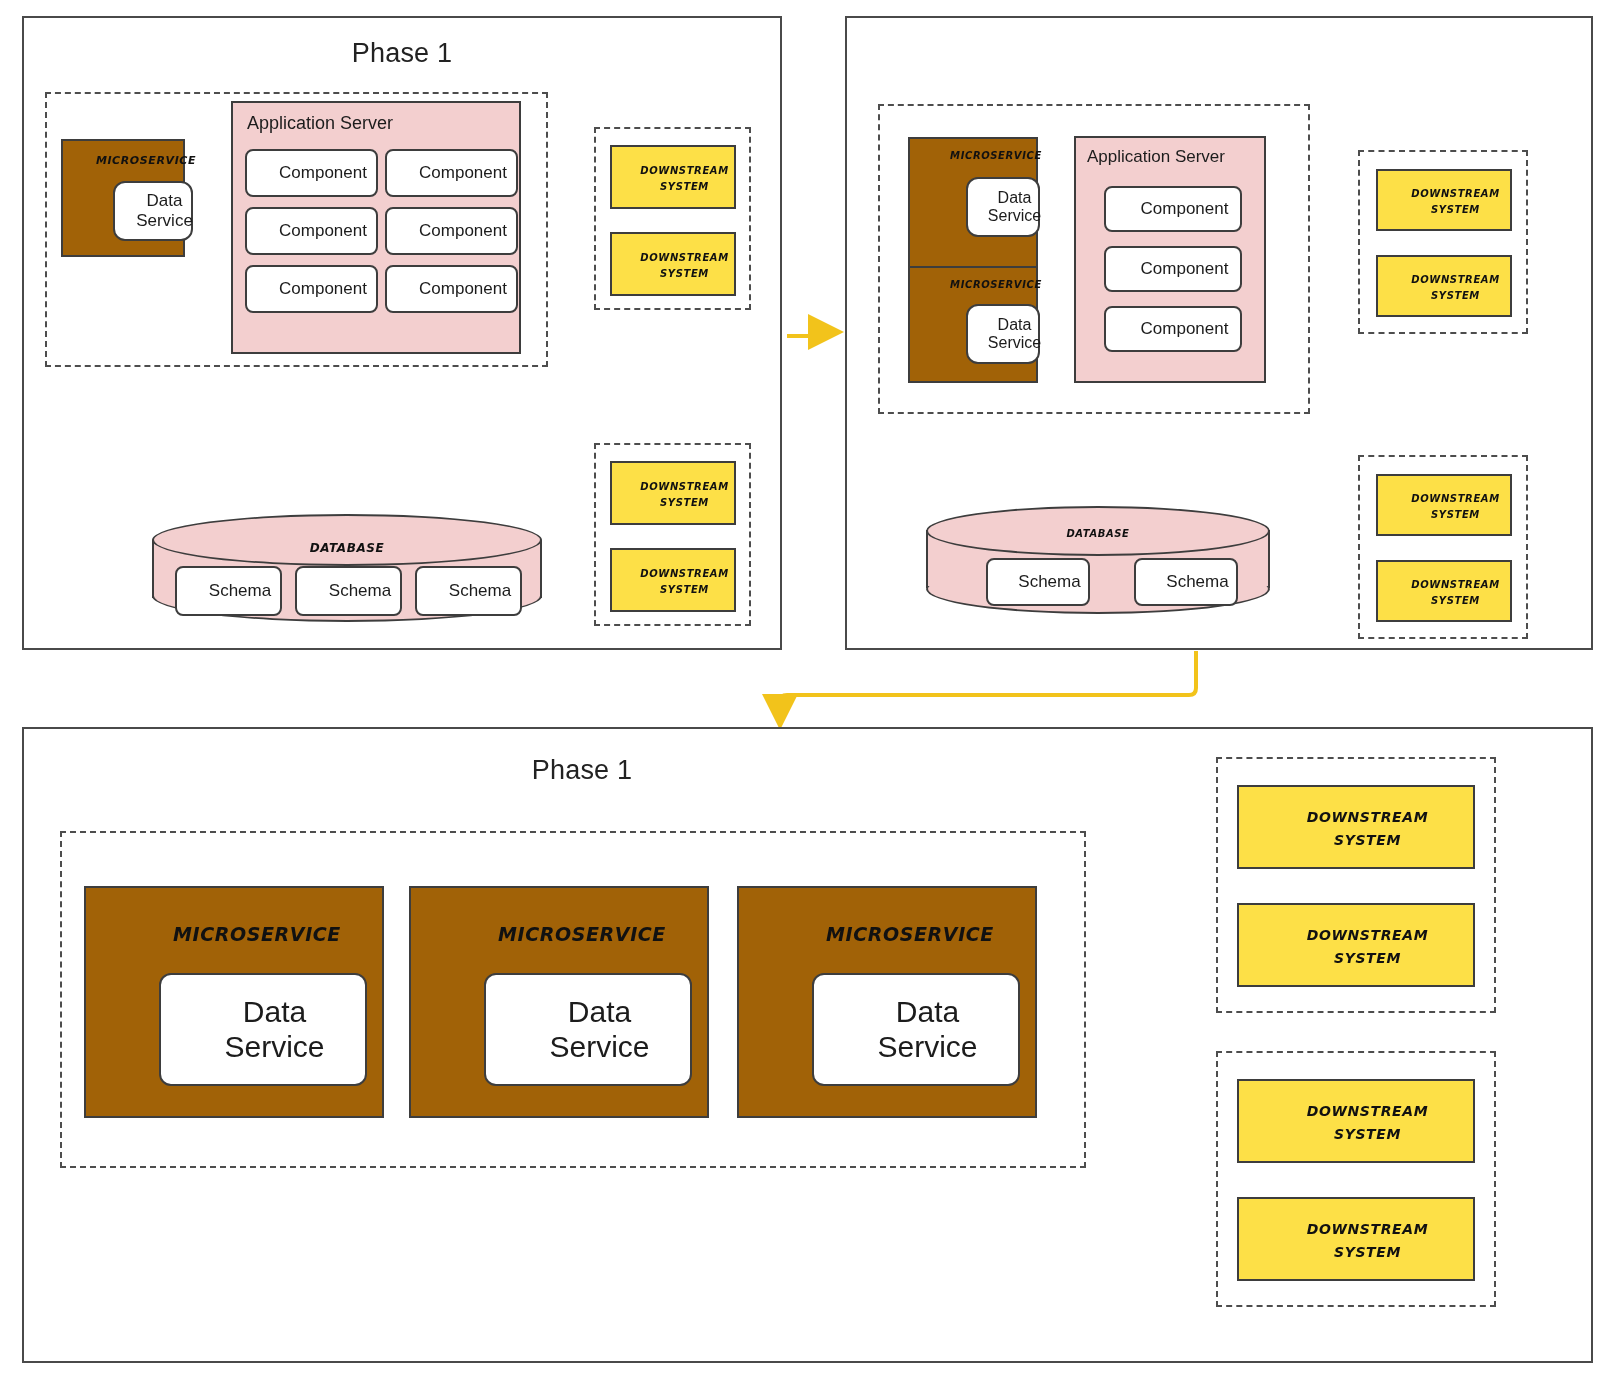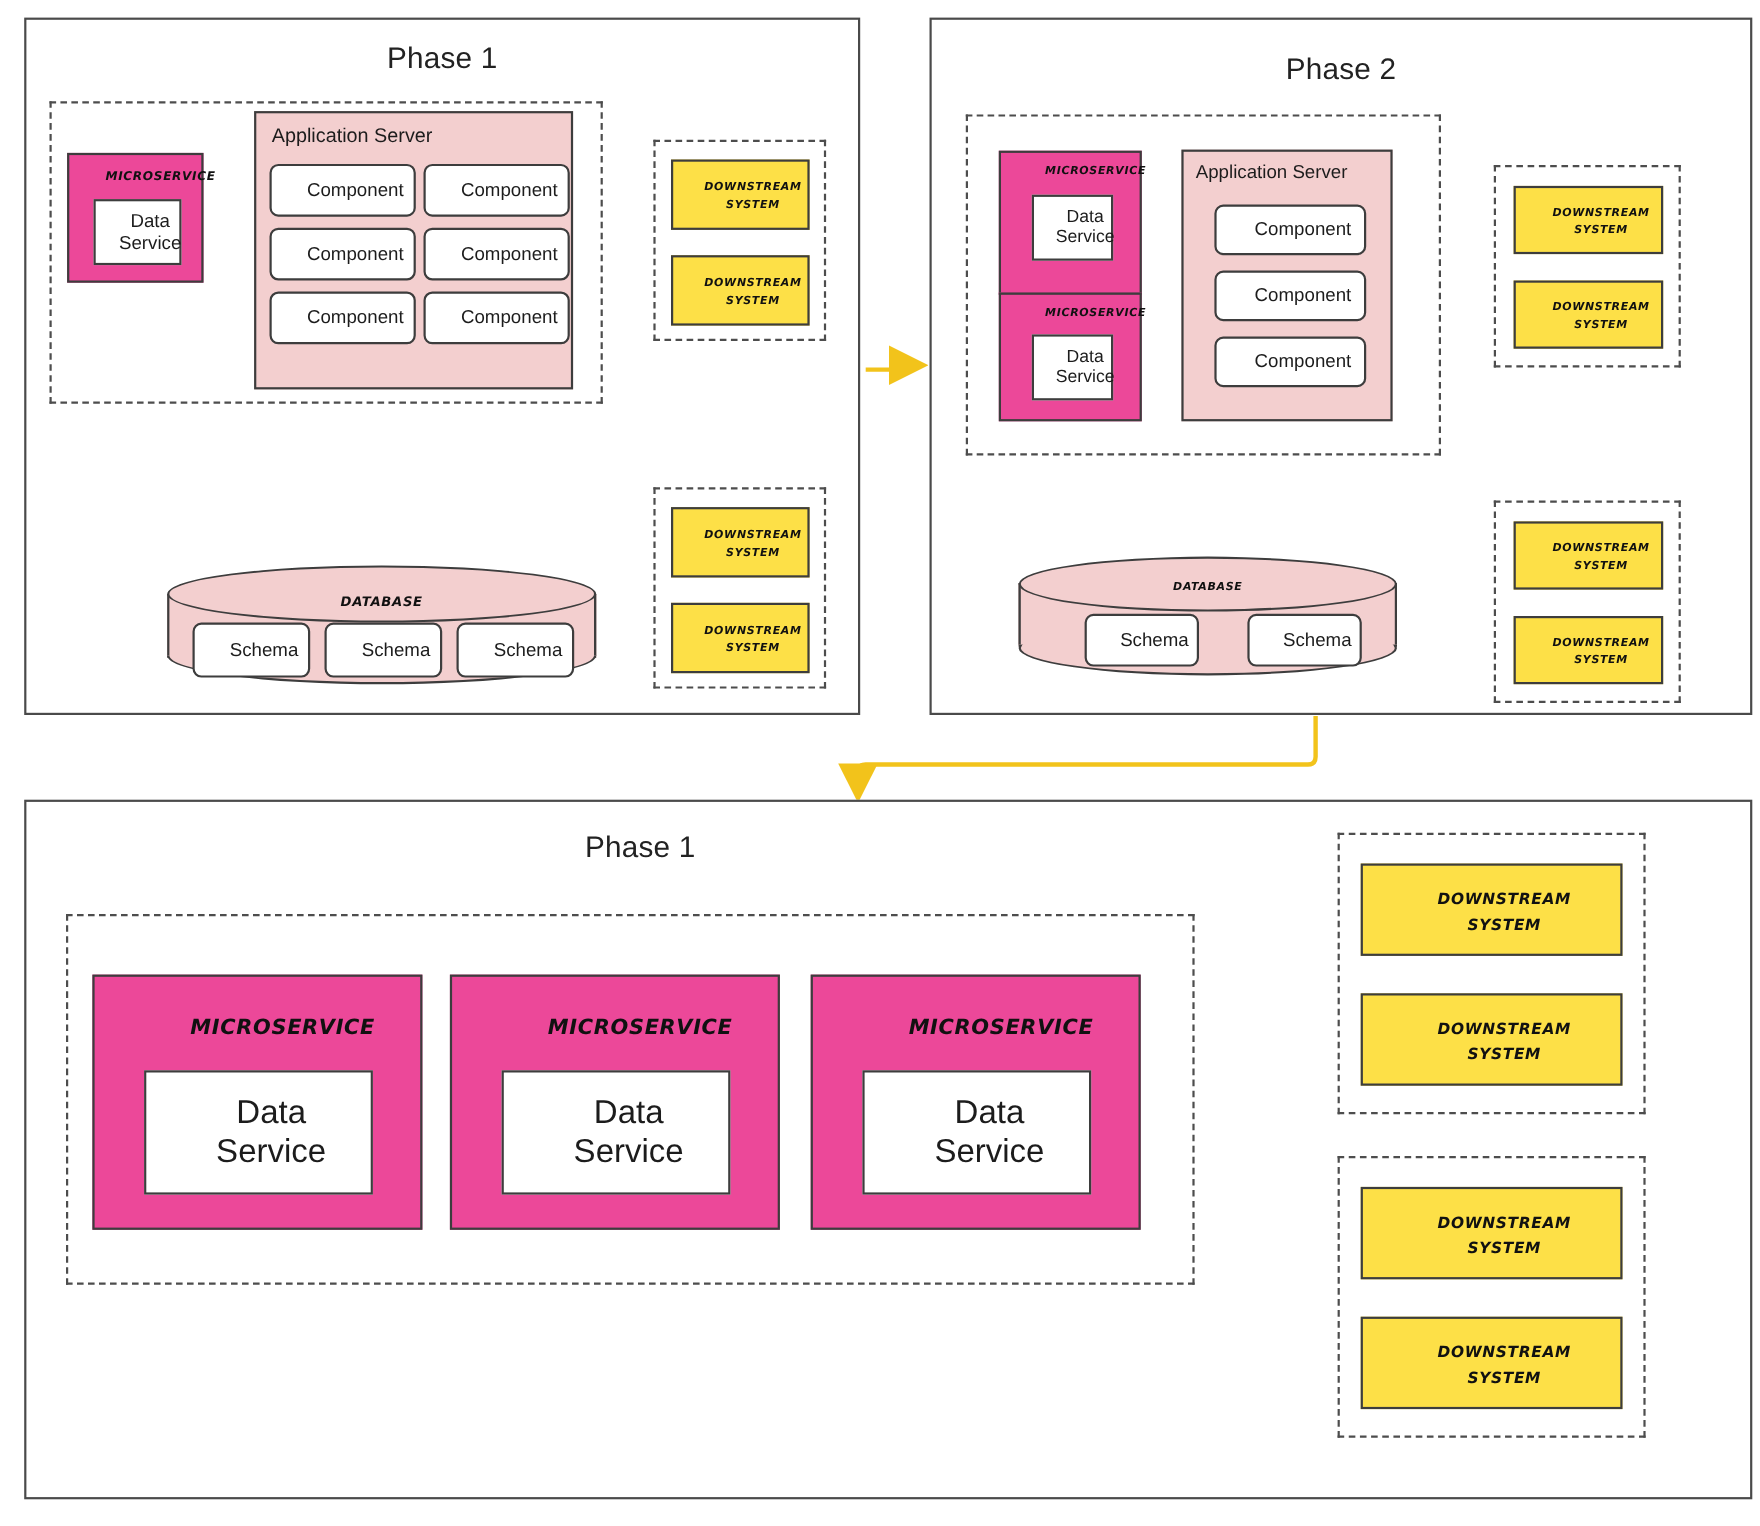--- a/index.html
+++ b/index.html
@@ -15,37 +15,37 @@
     position:absolute;width:100%;text-align:center;
     font-size:27px;color:#222;font-family:"Liberation Sans",sans-serif;font-weight:400;
     letter-spacing:.2px;
   }
 
   
   .dashed-group{position:absolute;border:2px dashed #4d4d4d;box-sizing:border-box;background:transparent;}
 
   
   .node{position:absolute;box-sizing:border-box;border:2px solid #3d3d3d;padding-left:23px;}
-  .green{background:#ec4899;}
+  .green{background:#a16207;}
   .pink{background:#f3cfcf;}
   .grey{background:#fde047;}
   .white{background:#ffffff;}
 
   .hand{
     font-family:"DejaVu Sans", sans-serif;
     font-weight:700;font-style:italic;color:#111;
     font-variant:small-caps;text-transform:lowercase;
     letter-spacing:.6px;
   }
   .plain{font-family:"Liberation Sans",sans-serif;color:#1c1c1c;font-weight:400;}
 
   .label-top{position:absolute;width:100%;text-align:center;}
   .centered{display:flex;align-items:center;justify-content:center;text-align:left;line-height:1.15;}
 
-  .rounded{border-radius:0;}
+  .rounded{border-radius:12px;margin-left:28px;}
   .rounded-sm{border-radius:8px;}
 
   
   .db{position:absolute;}
   .db .body{position:absolute;left:0;right:0;background:#f3cfcf;border-left:2px solid #3d3d3d;border-right:2px solid #3d3d3d;}
   .db .top{position:absolute;left:0;right:0;background:#f3cfcf;border:2px solid #3d3d3d;border-radius:50%;box-sizing:border-box;}
   .db .bottom{position:absolute;left:0;right:0;background:#f3cfcf;border:2px solid #3d3d3d;border-radius:50%;box-sizing:border-box;}
   .db .dbtitle{position:absolute;width:100%;text-align:center;}
 
   svg.wires{position:absolute;left:0;top:0;width:1600px;height:1387px;pointer-events:none;}
@@ -131,21 +131,20 @@
     <div class="bottom" style="top:56px;height:52px;"></div>
     <div class="body" style="top:26px;height:56px;"></div>
     <div class="top" style="top:0px;height:52px;"></div>
     <div class="dbtitle hand" style="top:22px;font-size:17px;">Database</div>
     <div class="node white rounded-sm centered plain" style="left:23px;top:52px;width:107px;height:50px;font-size:17px;">Schema</div>
     <div class="node white rounded-sm centered plain" style="left:143px;top:52px;width:107px;height:50px;font-size:17px;">Schema</div>
     <div class="node white rounded-sm centered plain" style="left:263px;top:52px;width:107px;height:50px;font-size:17px;">Schema</div>
   </div>
 
   <div class="phase-box" style="left:845px;top:16px;width:748px;height:634px;"></div>
-  <div class="phase-title" style="left:845px;top:48px;width:748px;">Phase 2</div>
 
   <div class="dashed-group" style="left:878px;top:104px;width:432px;height:310px;"></div>
 
   <div class="node green" style="left:908px;top:137px;width:130px;height:131px;">
     <div class="label-top hand" style="top:7px;font-size:14px;">Microservice</div>
     <div class="node white rounded centered plain" style="left:28px;top:38px;width:74px;height:60px;font-size:16px;flex-direction:column;">
       <span>Data</span>
       <span>Service</span>
     </div>
   </div>

